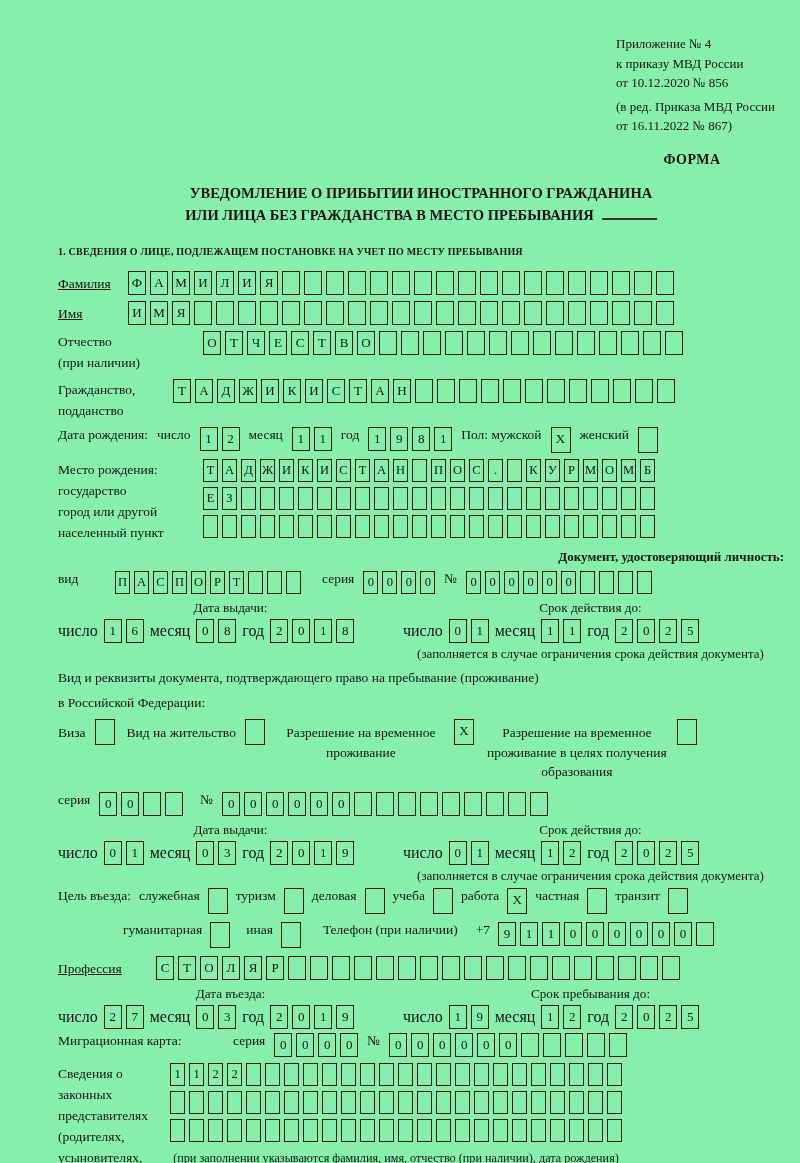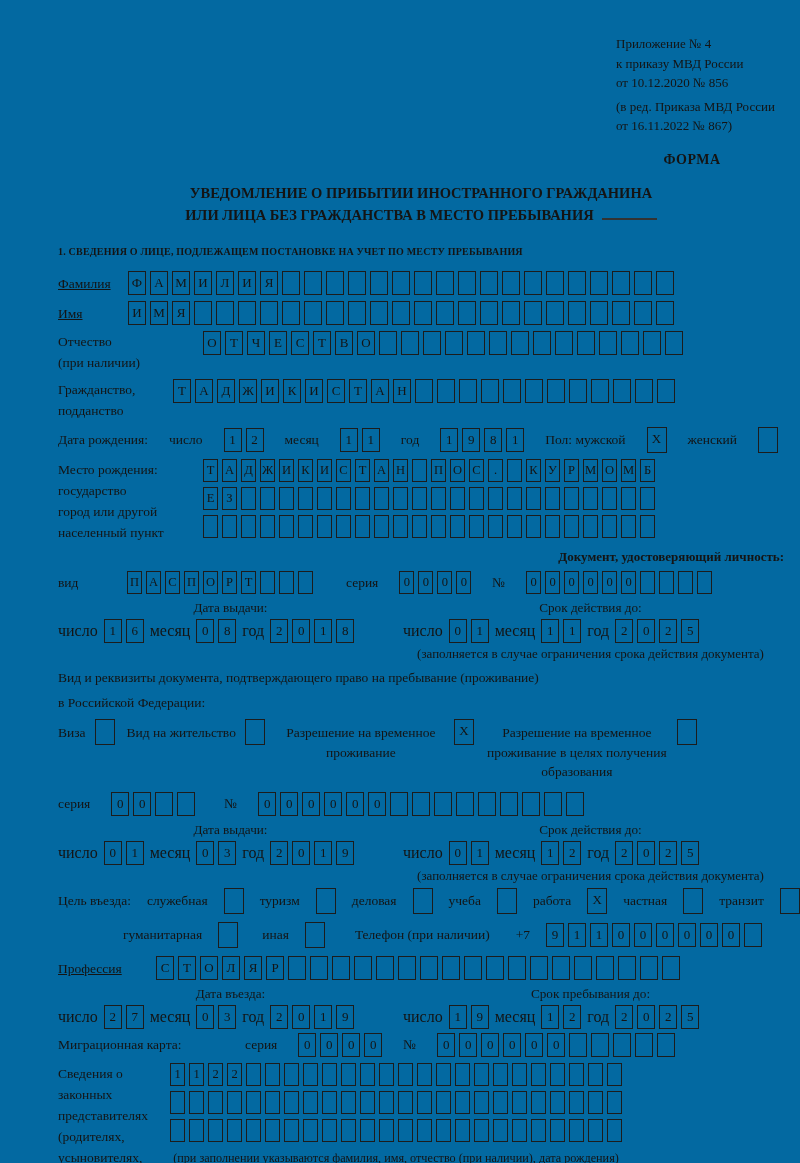--- a/index.html
+++ b/index.html
@@ -1,38 +1,38 @@
 <!DOCTYPE html>
 <html><head>
 <meta charset="utf-8">
 <style>
   * { box-sizing: border-box; }
   body { margin:0; background:#fff; color:#141414; font-family:"Liberation Serif","DejaVu Serif",serif; }
-  .page { width:800px; height:1163px; padding:34px 16px 8px 58px; overflow:hidden; background:#0369a1; }
+  .page { width:800px; height:1163px; padding:34px 16px 8px 58px; overflow:hidden; background:#86efac; }
 
   .hdr { margin-left:558px; font-size:13px; line-height:1.5; }
   .hdr .ed { margin-top:4px; }
   .form-label { margin-left:558px; width:152px; text-align:center; font-weight:bold; font-size:14px; margin-top:16px; letter-spacing:.5px; }
 
   .title { text-align:center; font-weight:bold; font-size:14.5px; line-height:1.55; margin-top:14px; }
   .blank-line { display:inline-block; width:55px; border-bottom:2px solid #333; height:12px; margin-left:8px; }
 
   .sec-heading { font-weight:bold; font-size:10px; margin:20px 0 14px; letter-spacing:.2px; }
 
   .row { display:flex; align-items:flex-start; margin-bottom:6px; }
   .lbl { font-size:13.5px; line-height:20px; padding-top:3px; flex:none;text-decoration:underline; }
   .w70 { width:70px; } .w115 { width:115px; } .w145 { width:145px; } .w150 { width:150px; } .w112 { width:112px; }
 
   .boxes { display:flex; gap:4px; flex:none; }
   .box { width:18px; height:24px; border:1.6px solid #1c1c1c; font-size:13px; line-height:21px; text-align:center; flex:none; display:inline-block; overflow:hidden; }
   .boxes.sm { gap:4px; }
   .boxes.sm .box { width:15px; height:23px; font-size:12.5px; }
   .boxes.cb .box { width:20px; height:26px; }
 
-  .inline-row { display:flex; align-items:center; gap:21px; margin-bottom:6px; flex-wrap:nowrap; }
+  .inline-row { display:flex; gap:9px; margin-bottom:6px; flex-wrap:nowrap; }
   .inline-row .t { font-size:13.5px; flex:none; }
 
   .col-labels { display:flex; flex-direction:column; font-size:13.5px; line-height:21px; flex:none; }
   .stack { display:flex; flex-direction:column; gap:5px; }
 
   .center-bold { text-align:right; font-weight:bold; font-size:13px; margin:6px 0 6px; }
 
   .dates { display:flex; margin-bottom:4px; }
   .dcol { display:flex; flex-direction:column; }
   .dcol.left { width:345px; }
@@ -42,21 +42,21 @@
   .dnote { font-size:13px; text-align:center; margin-top:3px; white-space:nowrap; }
 
   .intro { font-size:13.5px; line-height:1.8; }
 
   .opts { display:flex; align-items:flex-start; gap:12px; margin:4px 0 10px; }
   .opt { display:flex; align-items:flex-start; gap:9px; }
   .opt .olbl { font-size:13.5px; line-height:1.45; padding-top:4px; }
   .opt .olbl.c { text-align:center; }
   .ow170 { width:168px; } .ow185 { width:182px; }
 
-  .purpose { display:flex; align-items:center; gap:16px; margin-bottom:8px; flex-wrap:nowrap; }
+  .purpose { display:flex; align-items:flex-start; gap:8px; margin-bottom:8px; flex-wrap:nowrap; }
   .purpose .t { font-size:13.5px; flex:none; }
   .indent65 { margin-left:65px; }
 
   .note-sm { font-size:12.2px; text-align:center; margin-top:4px; }
 </style>
 </head>
 <body>
 
 <div class="page">
 

